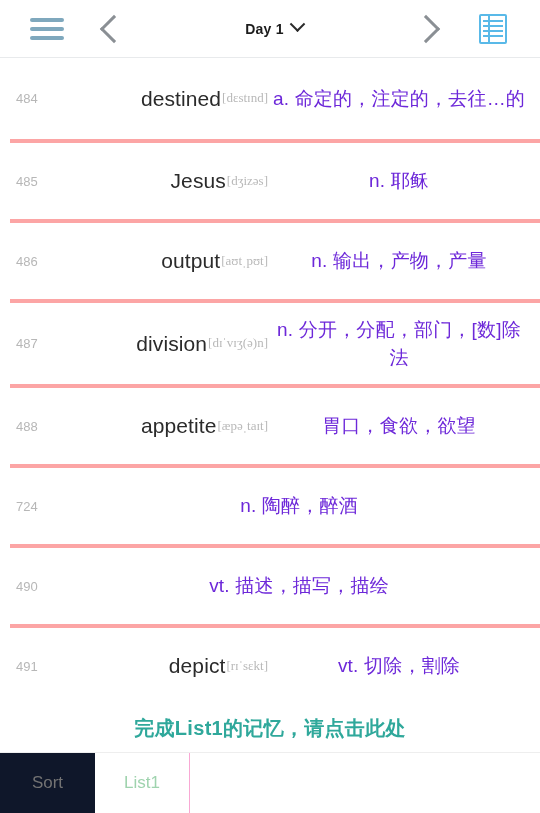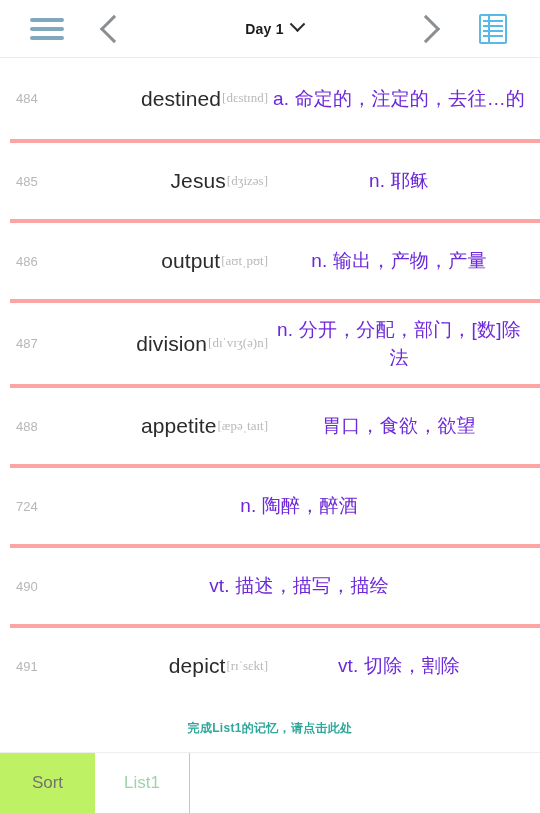--- a/index.html
+++ b/index.html
@@ -197,21 +197,21 @@
   .footer-link {
     height: 48px;
     min-height: 48px;
     display: flex;
     align-items: center;
     justify-content: center;
     background: #ffffff;
     cursor: pointer;
   }
   .footer-link span {
-    font-size: 12px;
+    font-size: 20px;
     font-weight: bold;
     color: #2fa89b;
     letter-spacing: 0.3px;
   }
 
   
   .tabbar {
     height: 61px;
     min-height: 61px;
     display: flex;
@@ -221,21 +221,21 @@
   }
   .tab {
     display: flex;
     align-items: center;
     justify-content: center;
     font-size: 17px;
     cursor: pointer;
   }
   .tab-sort {
     width: 95px;
-    background: #bef264;
+    background: #0f172a;
     color: #737373;
   }
   .tab-list {
     width: 95px;
     background: #ffffff;
     color: #9fd3ae;
     border-right: 1px solid #f9a8d4;
   }
   .tab-filler {
     flex: 1;

